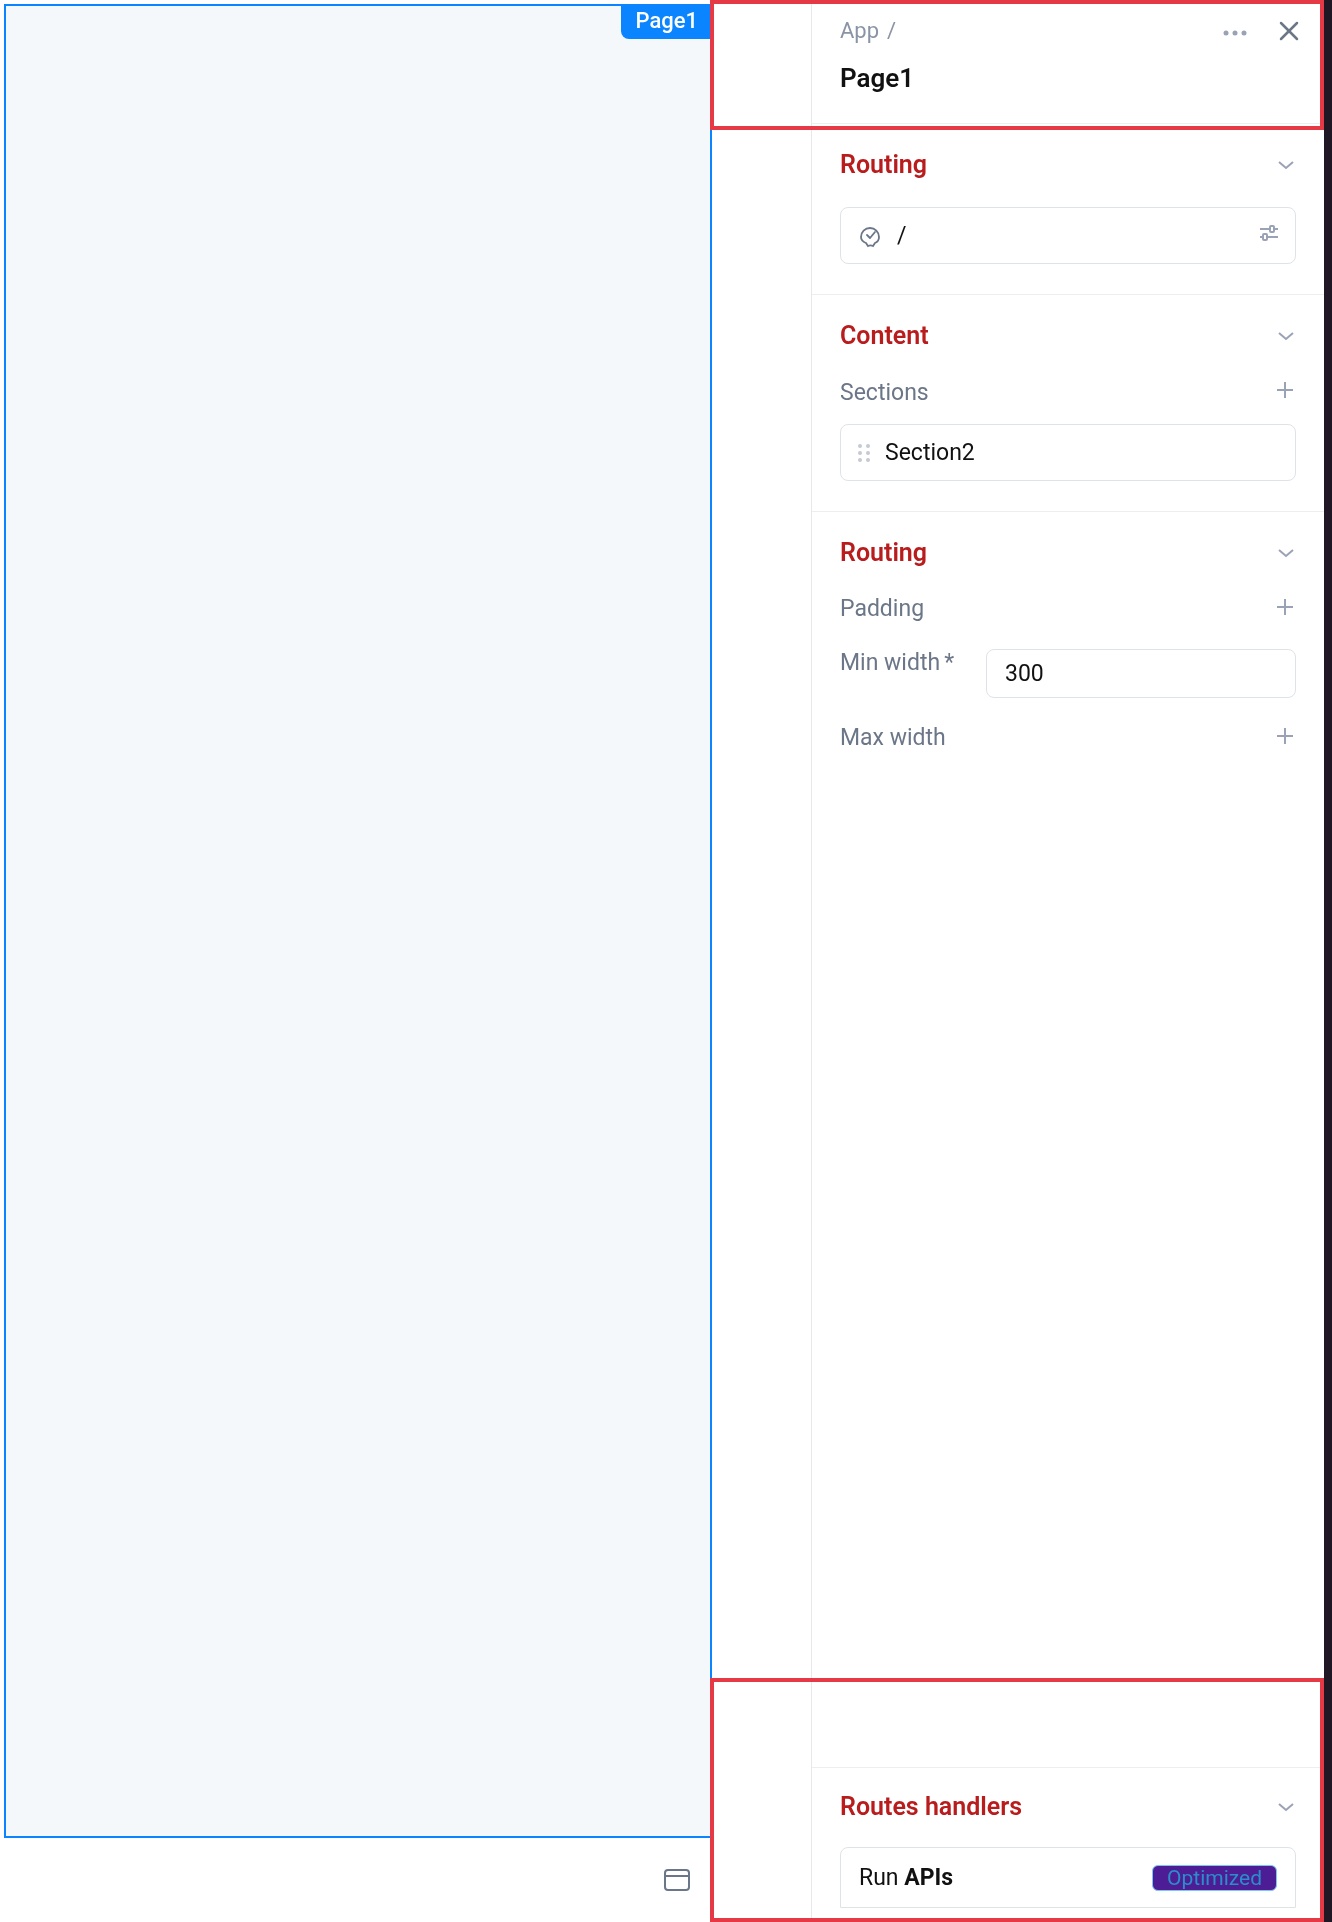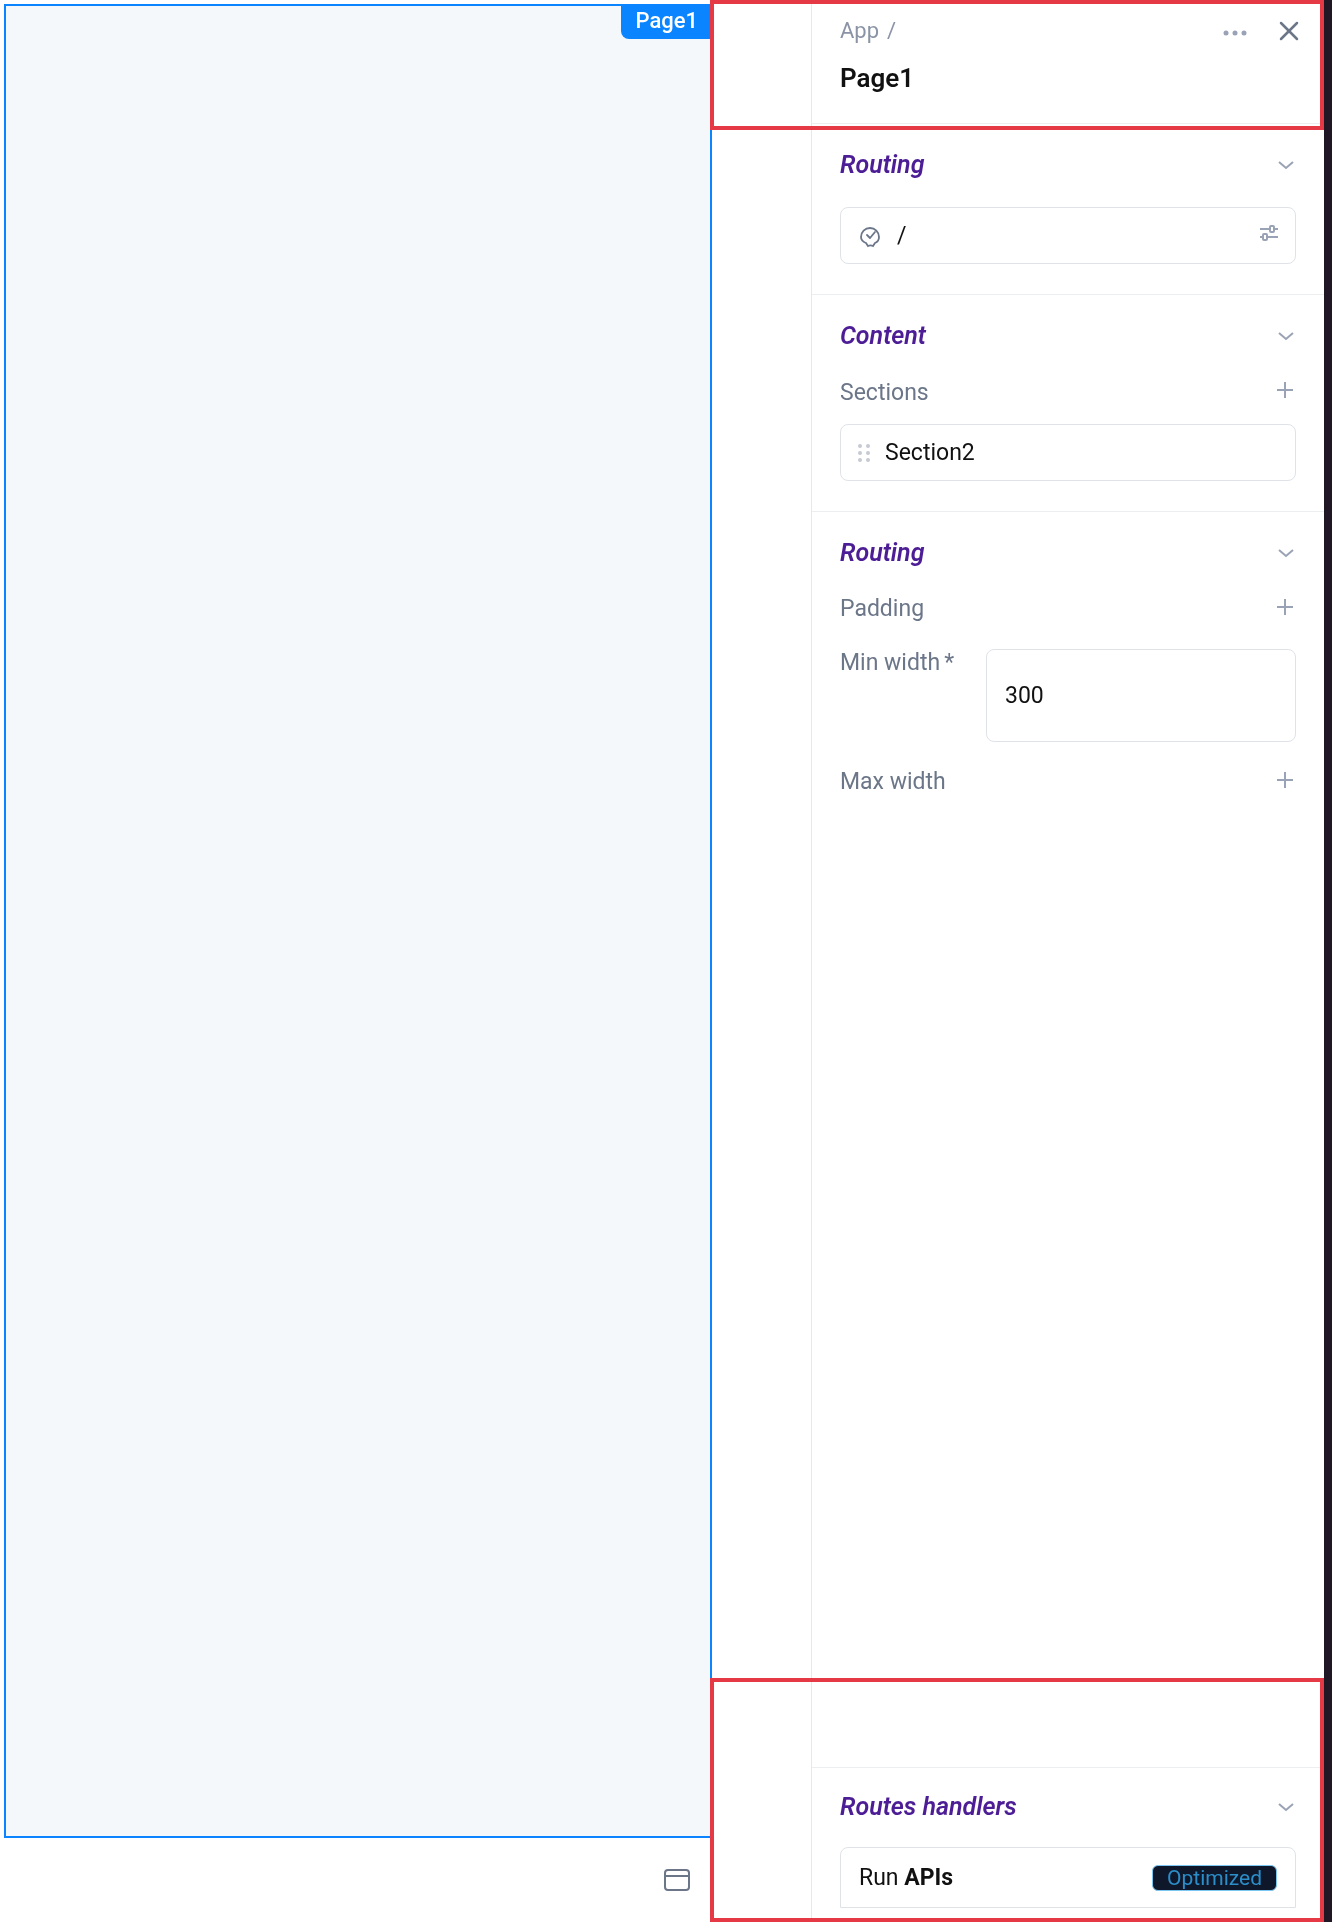--- a/index.html
+++ b/index.html
@@ -105,22 +105,21 @@
     .section.nobottom { border-bottom: none; flex:1; }
     .section-title-row {
       display: flex;
       justify-content: space-between;
       align-items: center;
       margin-bottom: 28px;
     }
     .section-title {
       font-size: 25px;
       font-weight: 600;
-      color: #4c1d95;
-      font-style: italic;
+      color: #b91c1c;
     }
     .chev {
       color: #9aa2b5;
       display: flex;
     }
     .prop-row {
       display: flex;
       justify-content: space-between;
       align-items: center;
       margin-bottom: 18px;
@@ -159,21 +158,21 @@
     .input-box .trailing {
       position: absolute;
       right: 14px;
       color: #9aa2b5;
       display: flex;
     }
     .layout-input {
       width: 310px;
       border: 1px solid #dfe3e8;
       border-radius: 8px;
-      padding: 32px 18px;
+      padding: 10px 18px;
       font-size: 23px;
       color:#111;
     }
     .layout-row {
       display: flex;
       justify-content: space-between;
       margin-bottom: 26px;
     }
     .event-section {
       padding: 24px 28px 14px 28px;
@@ -187,21 +186,21 @@
       align-items: center;
       font-size: 23px;
       margin-top: -2px;
       gap: 40px;
     }
     .event-row .run { color:#111; }
     .event-row .run b { font-weight:700; }
     .opt-badge {
       border: 1px solid #7cc7f1;
       color: #2b8ec9;
-      background: #0f172a;
+      background: #4c1d95;
       border-radius: 6px;
       padding: 0 14px;
       font-size: 21px;
     }
     
     .anno {
       position: absolute;
       border: 4px solid #e63946;
       pointer-events: none;
     }

